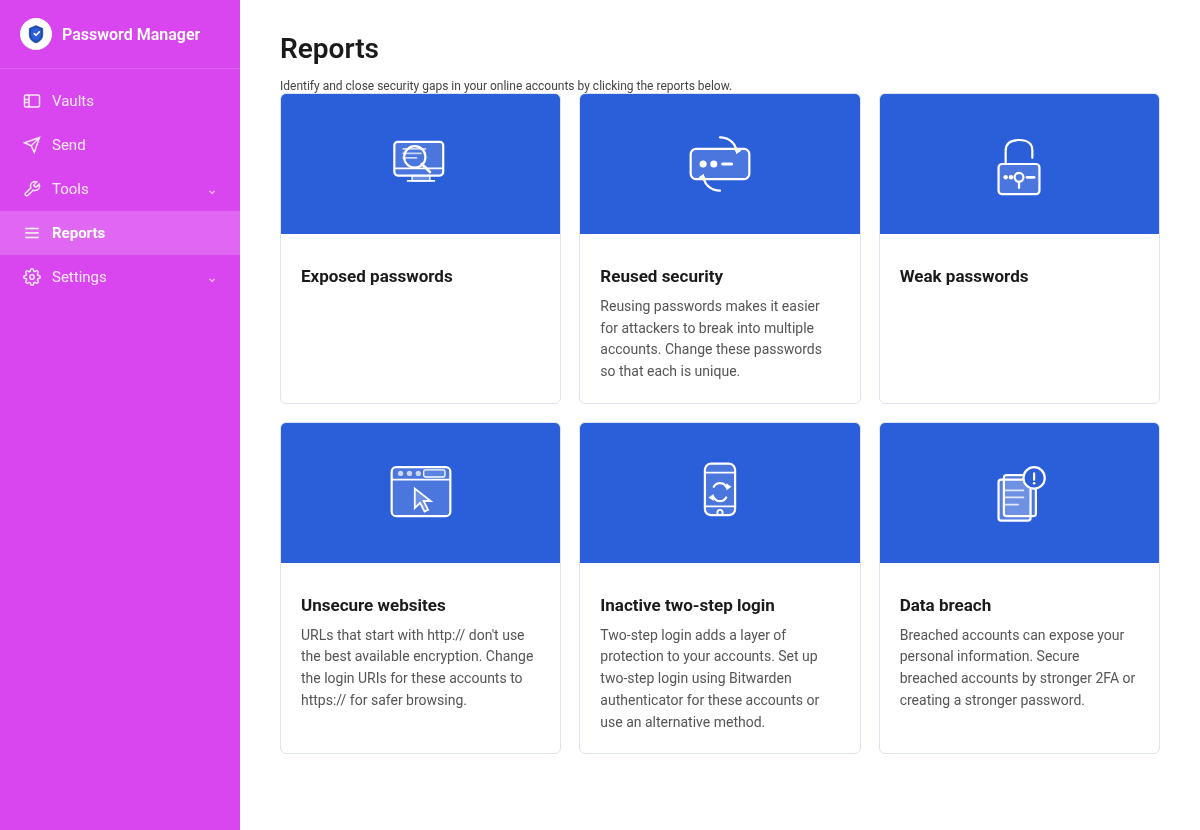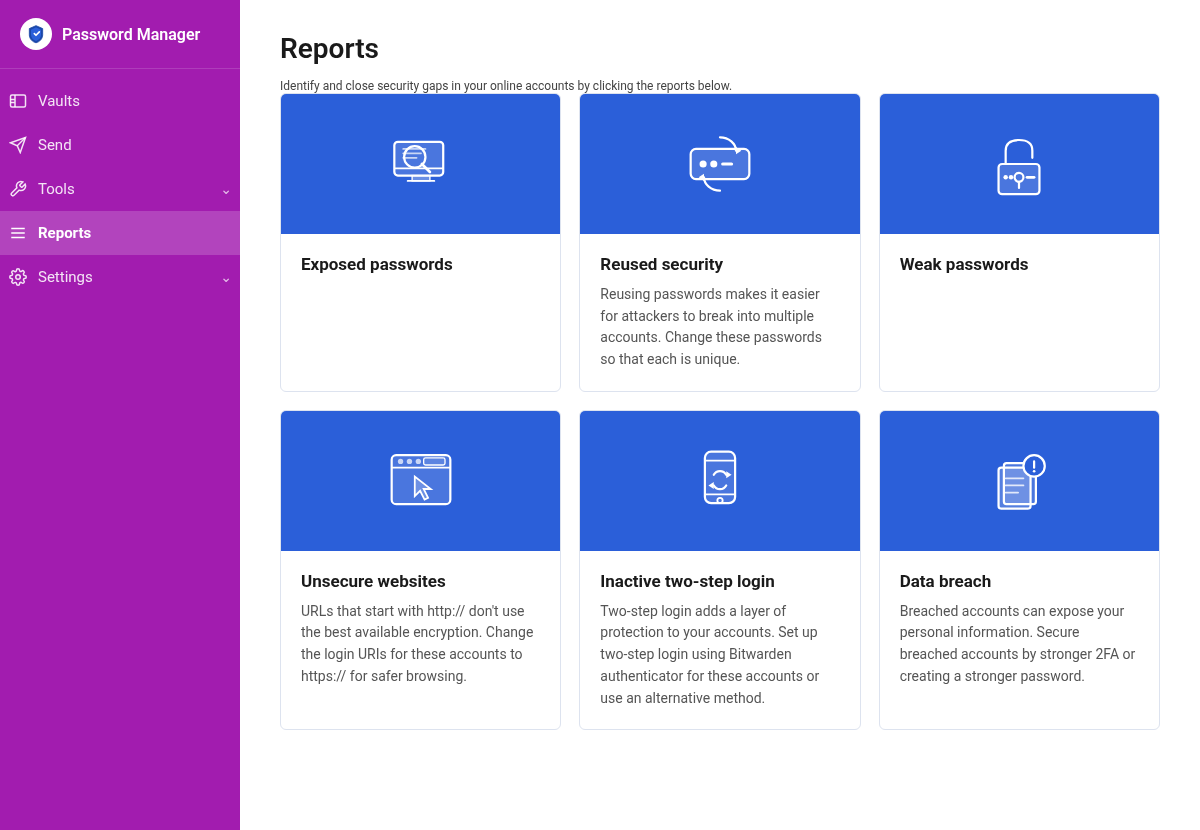--- a/index.html
+++ b/index.html
@@ -2,21 +2,21 @@
 <html><head>
   <meta charset="utf-8">
   <style>
     * { box-sizing: border-box; margin: 0; padding: 0; }
     body { font-family: -apple-system, BlinkMacSystemFont, 'Segoe UI', Roboto, sans-serif; display: flex; height: 830px; overflow: hidden; background: #fff; }
 
     
     #sidebar {
       width: 240px;
       min-width: 240px;
-      background: #a21caf;
+      background: #d946ef;
       color: #fff;
       display: flex;
       flex-direction: column;
       height: 100%;
     }
     .sidebar-header {
       padding: 18px 20px;
       display: flex;
       align-items: center;
       gap: 10px;
@@ -35,21 +35,21 @@
       color: #fff;
     }
     .sidebar-nav {
       padding: 10px 0;
       flex: 1;
     }
     .nav-item {
       display: flex;
       align-items: center;
       justify-content: space-between;
-      padding: 12px 8px;
+      padding: 12px 22px;
       cursor: pointer;
       color: rgba(255,255,255,0.88);
       font-size: 15px;
       font-weight: 400;
       transition: background 0.15s;
     }
     .nav-item.active {
       background: rgba(255,255,255,0.18);
       font-weight: 700;
       color: #fff;
@@ -96,20 +96,21 @@
     .card-image {
       background: #2b5fd9;
       height: 140px;
       display: flex;
       align-items: center;
       justify-content: center;
     }
     .card-image svg { width: 80px; height: 80px; }
     .card-body {
       padding: 20px;
+      margin-top: 12px;
     }
     .card-title {
       font-size: 17px;
       font-weight: 700;
       color: #1a1a1a;
       margin-bottom: 10px;
     }
     .card-desc {
       font-size: 14px;
       color: #555;

